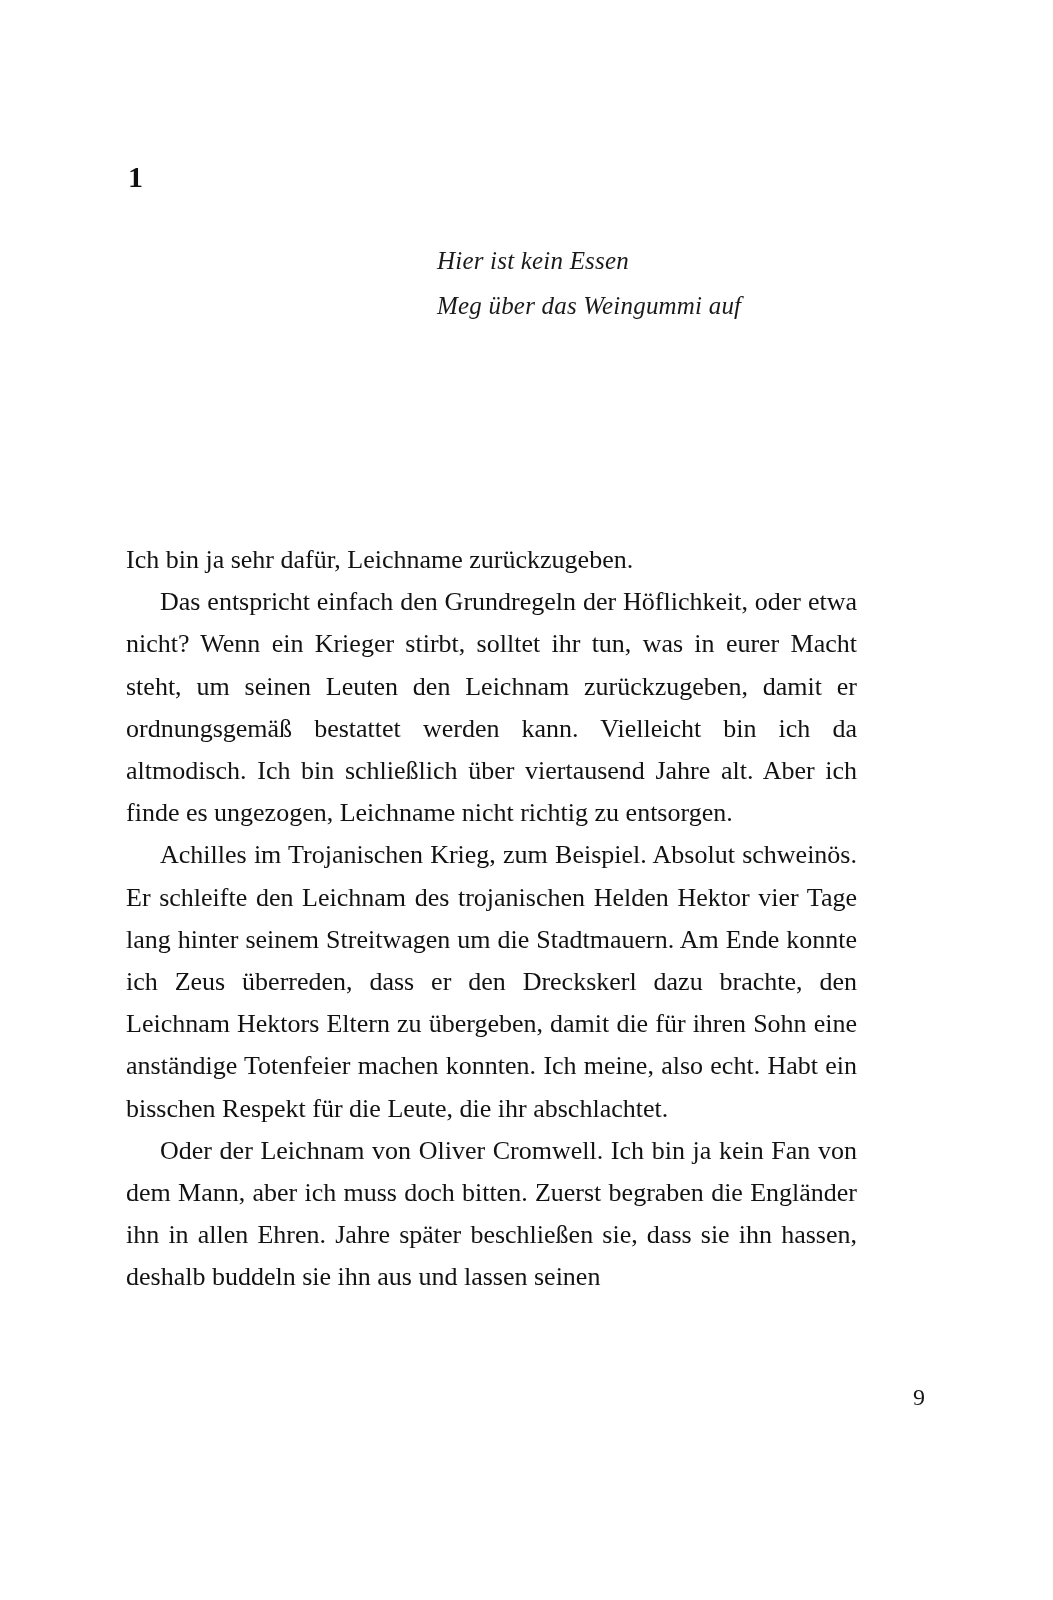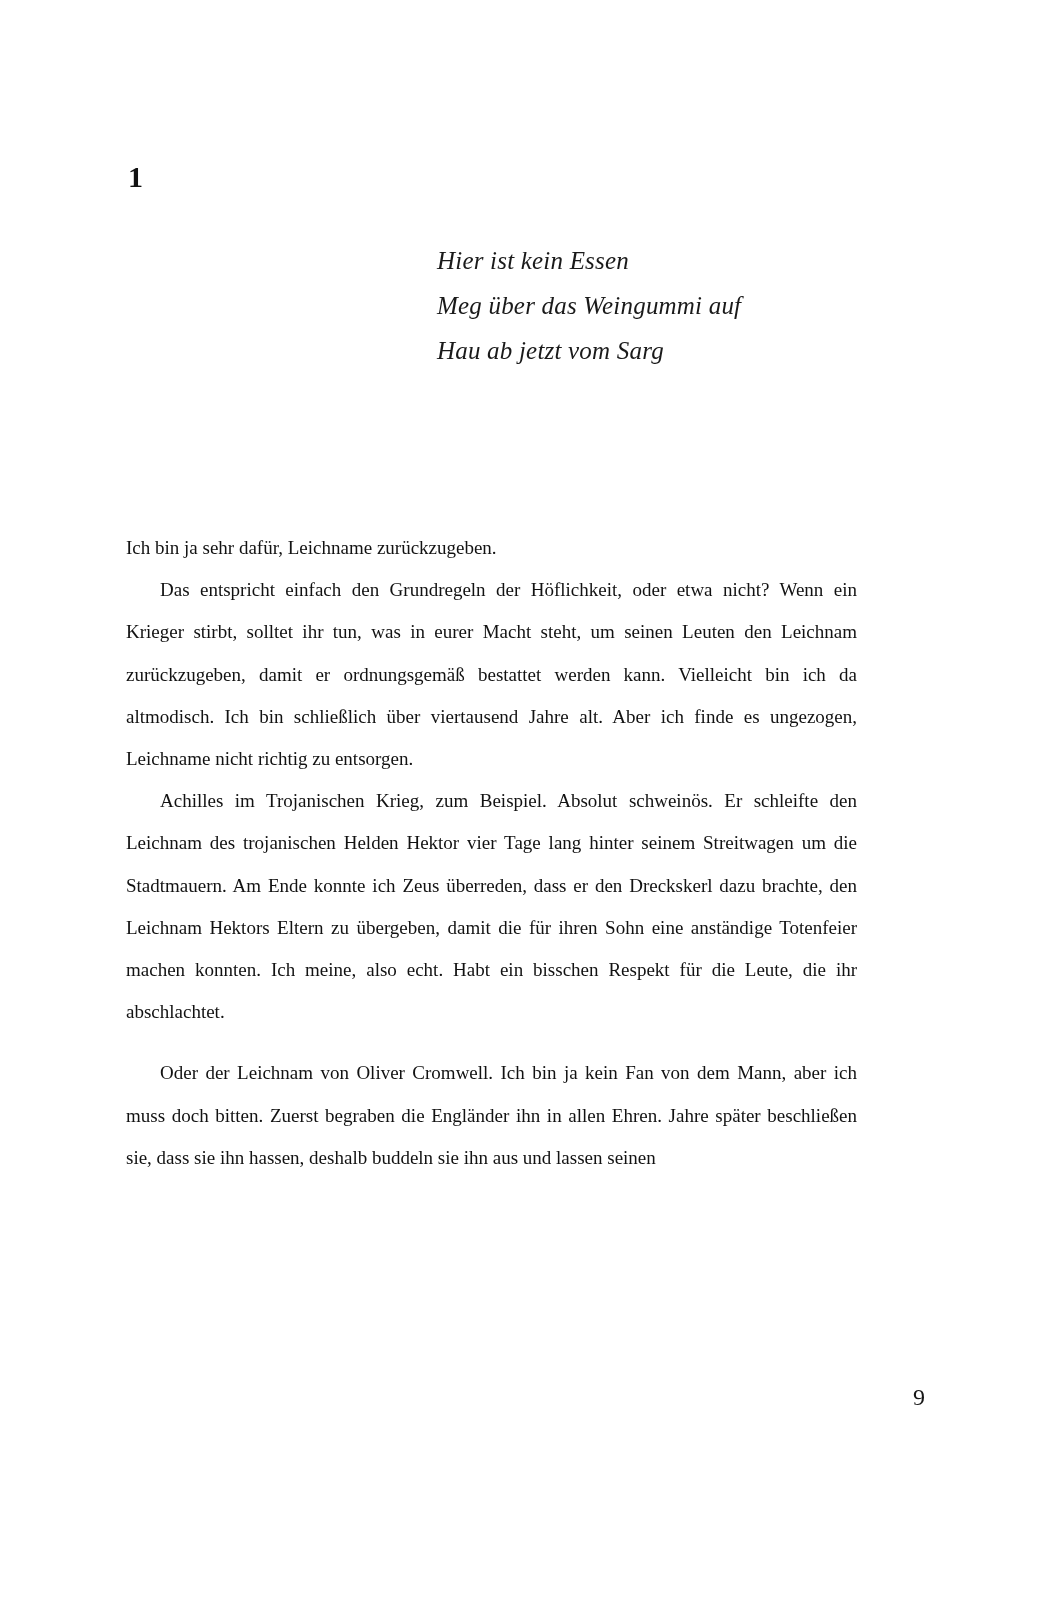--- a/index.html
+++ b/index.html
@@ -45,40 +45,39 @@
   }
   .epigraph .verse-line {
     display: block;
     white-space: nowrap;
   }
 
   
   .body-text {
     position: absolute;
     left: 126px;
-    top: 527px;
+    top: 539px;
     width: 731px;
-    font-size: 19px;
+    font-size: 26px;
     line-height: 42.2px;
     text-align: justify;
     text-justify: inter-word;
     color: #121212;
     hyphens: manual;
   }
   .body-text p {
     margin: 0;
     text-indent: 0;
   }
   .body-text p.indent {
     text-indent: 34px;
   }
   
   .body-text p:last-child {
     text-align: justify;
-    margin-top: 19px;
   }
 
   
   .folio {
     position: absolute;
     right: 128px;
     top: 1383px;
     font-size: 24px;
     line-height: 28px;
     color: #161616;
@@ -87,21 +86,20 @@
 </head>
 <body>
 
 <div class="page">
 
   <div class="chapter-number">1</div>
 
   <div class="epigraph">
     <span class="verse-line">Hier ist kein Essen</span>
     <span class="verse-line">Meg über das Weingummi auf</span>
-    <span class="verse-line">Hau ab jetzt vom Sarg</span>
   </div>
 
   <div class="body-text">
     <p>Ich bin ja sehr dafür, Leichname zurückzugeben.</p>
     <p class="indent">Das entspricht einfach den Grundregeln der Höflichkeit, oder etwa nicht? Wenn ein Krieger stirbt, solltet ihr tun, was in eurer Macht steht, um seinen Leuten den Leichnam zurückzugeben, damit er ordnungsgemäß bestattet werden kann. Vielleicht bin ich da altmodisch. Ich bin schließlich über viertausend Jahre alt. Aber ich finde es ungezogen, Leichname nicht richtig zu entsorgen.</p>
     <p class="indent">Achilles im Trojanischen Krieg, zum Beispiel. Absolut schweinös. Er schleifte den Leichnam des trojanischen Helden Hektor vier Tage lang hinter seinem Streitwagen um die Stadtmauern. Am Ende konnte ich Zeus überreden, dass er den Dreckskerl dazu brachte, den Leichnam Hektors Eltern zu übergeben, damit die für ihren Sohn eine anständige Totenfeier machen konnten. Ich meine, also echt. Habt ein bisschen Respekt für die Leute, die ihr abschlachtet.</p>
     <p class="indent">Oder der Leichnam von Oliver Cromwell. Ich bin ja kein Fan von dem Mann, aber ich muss doch bitten. Zuerst begraben die Engländer ihn in allen Ehren. Jahre später beschließen sie, dass sie ihn hassen, deshalb buddeln sie ihn aus und lassen seinen</p>
   </div>
 
   <div class="folio">9</div>

